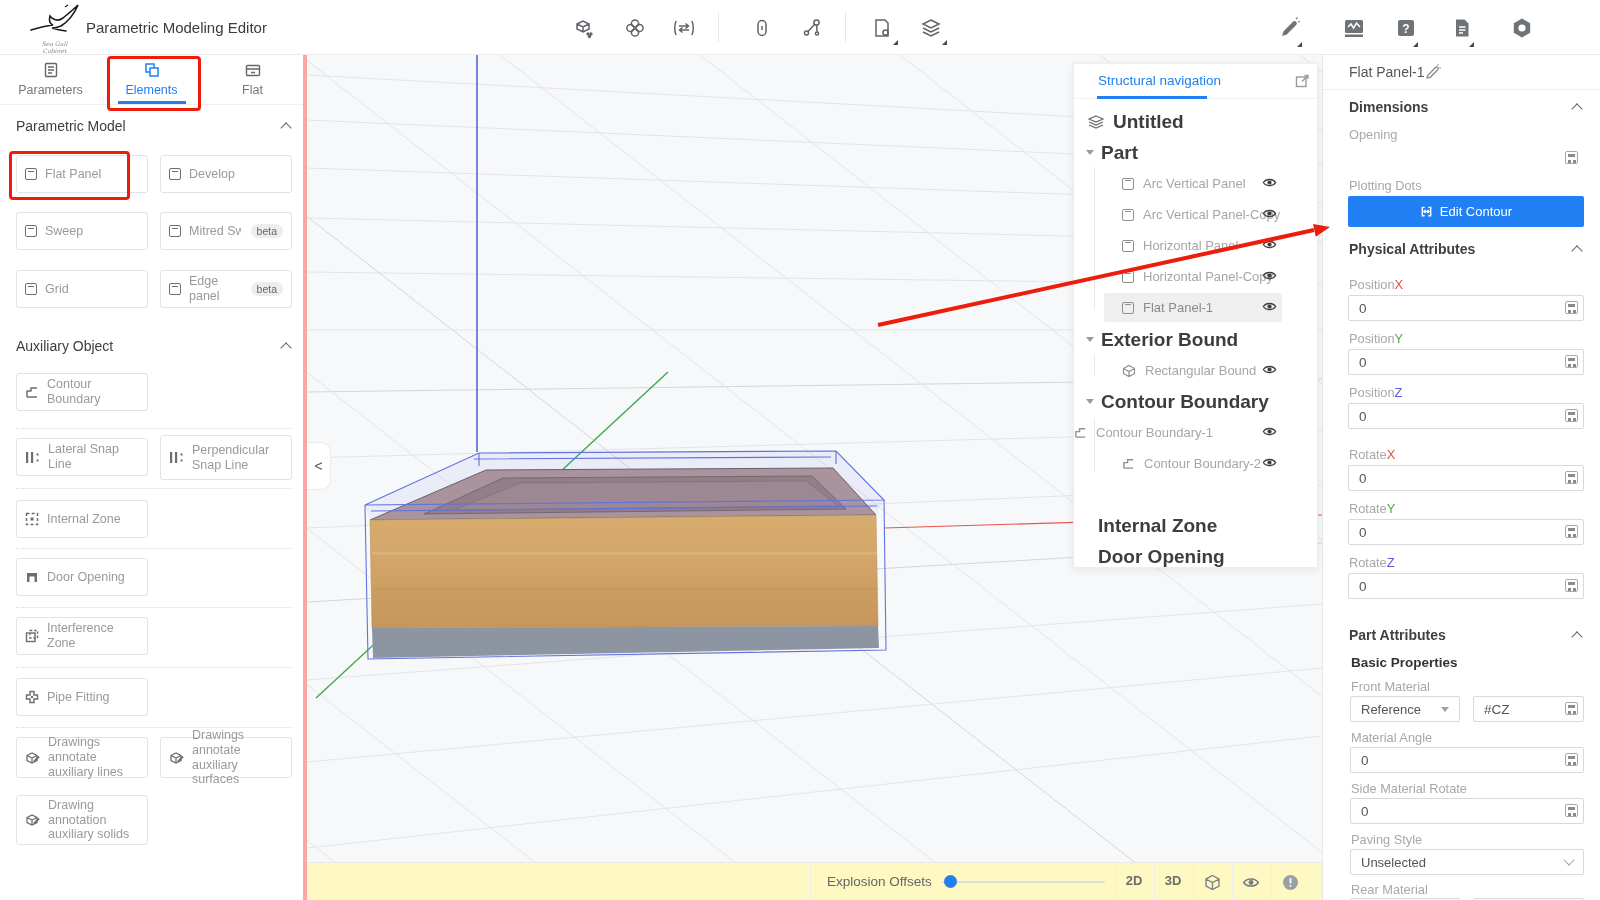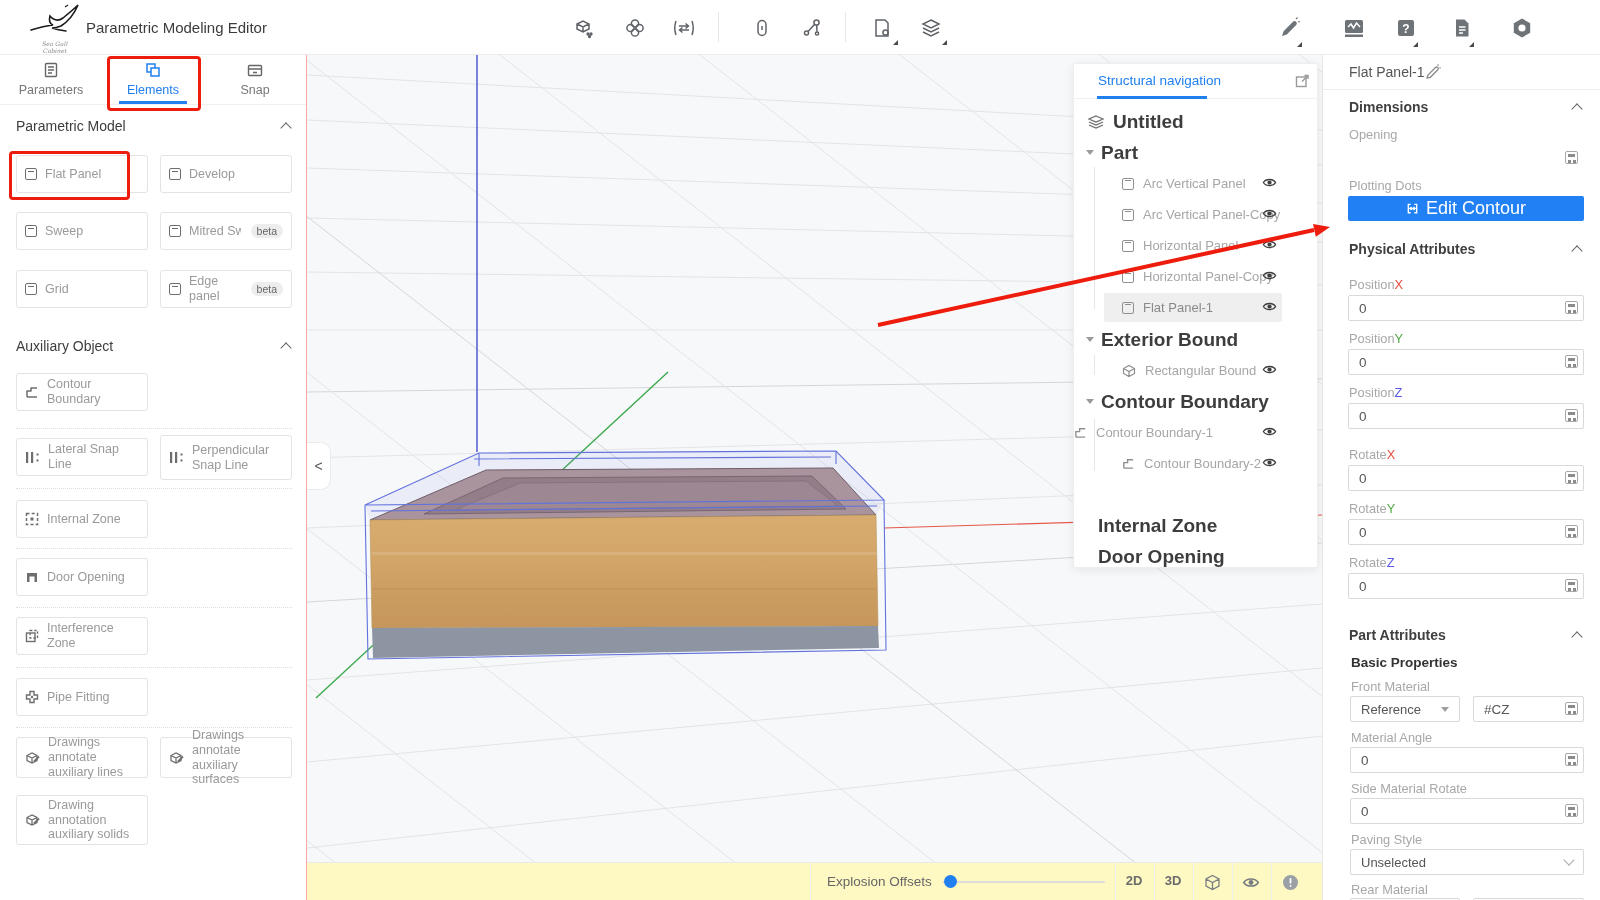--- a/index.html
+++ b/index.html
@@ -6,21 +6,21 @@
 html,body{width:1600px;height:900px;overflow:hidden;font-family:"Liberation Sans",sans-serif;background:#fff;color:#333}
 
 .topbar{position:absolute;left:0;top:0;width:1600px;height:55px;background:#fff;border-bottom:1px solid #ececec;z-index:30}
 .logo{position:absolute;left:26px;top:3px;width:58px;height:50px;text-align:center}
 .logo-text{font-family:"DejaVu Serif",serif;font-style:italic;font-size:6px;color:#888;line-height:1.1}
 .app-title{position:absolute;left:86px;top:19px;font-size:15px;color:#3c3c3c}
 .tbtn{position:absolute;top:14px;width:28px;height:28px;display:flex;align-items:center;justify-content:center;color:#5f6368;cursor:pointer}
 .tb-div{position:absolute;top:12px;width:1px;height:30px;background:#e7e7e7}
 .caret{position:absolute;width:0;height:0;border-left:5px solid transparent;border-bottom:5px solid #4a4a4a}
 
-.sidebar{position:absolute;left:0;top:55px;width:307px;height:845px;background:#fff;border-right:1px solid #fca5a5;z-index:20}
+.sidebar{position:absolute;left:0;top:55px;width:307px;height:845px;background:#fff;border-right:4px solid #fca5a5;z-index:20}
 .tabs{position:absolute;left:0;top:0;width:100%;height:50px;display:flex;border-bottom:1px solid #f0f0f0}
 .tab{flex:1;display:flex;flex-direction:column;align-items:center;justify-content:center;gap:5px;font-size:12.5px;color:#777;cursor:pointer;position:relative}
 .tab.active{color:#2080f0}
 .tab-underline{position:absolute;left:50%;transform:translateX(-50%);bottom:0;width:68px;height:3px;background:#2080f0}
 .sec-title{position:absolute;left:16px;font-size:14px;color:#3d3d3d}
 .chev{width:8px;height:8px;border-top:1.5px solid #666;border-right:1.5px solid #666;transform:rotate(-45deg);position:absolute}
 .sbtn{position:absolute;width:132px;border:1px solid #e3e3e3;border-radius:3px;background:#fff;display:flex;align-items:center;gap:8px;padding:4px 8px;font-size:12.5px;color:#9a9a9a;line-height:1.18;cursor:pointer}
 .sbtn .ic{color:#6e6e6e;flex:none}
 .badge{background:#ededed;color:#666;font-size:10.5px;border-radius:8px;padding:1px 6px;margin-left:2px}
 .dotted{position:absolute;left:16px;width:276px;border-top:1px dotted #ddd}
@@ -51,21 +51,21 @@
 .rightpanel{position:absolute;left:1322px;top:55px;width:278px;height:845px;background:#fff;border-left:1px solid #e8e8e8;overflow:hidden;z-index:20}
 .rp-lab{position:absolute;left:26px;font-size:12.8px;color:#a8a8a8}
 .rp-sec{position:absolute;left:26px;font-size:14px;font-weight:600;color:#404040}
 .field{position:absolute;left:25px;width:236px;height:26px;border:1px solid #d9d9d9;border-radius:2px;background:#fff;font-family:"Liberation Sans",sans-serif;font-size:13.5px;color:#555;padding:0 26px 0 10px;outline:none}
 .calc{position:absolute;width:13px;height:13px;border:1px solid #a8a8a8;border-radius:2px}
 .calc::before{content:"";position:absolute;left:2px;right:2px;top:2px;height:3px;background:#8b8b8b}
 .calc::after{content:"";position:absolute;left:2px;top:8px;width:3px;height:3px;background:#8b8b8b;box-shadow:5px 0 0 #8b8b8b}
 .selbox{position:absolute;height:26px;border:1px solid #d9d9d9;border-radius:2px;background:#fff;font-size:13px;color:#555;display:flex;align-items:center;padding:0 10px;justify-content:space-between;cursor:pointer}
 .sel-caret{width:0;height:0;border-left:4px solid transparent;border-right:4px solid transparent;border-top:5px solid #a0a0a0}
 .chev-dn{width:8px;height:8px;border-bottom:1.5px solid #aaa;border-right:1.5px solid #aaa;transform:rotate(45deg);margin-top:-4px}
-.btn-primary{position:absolute;left:25px;width:236px;height:25px;background:#2180f3;border-radius:2px;color:#fff;font-size:18px;display:flex;align-items:center;justify-content:center;gap:7px;cursor:pointer}
+.btn-primary{position:absolute;left:25px;width:236px;height:31px;background:#2180f3;border-radius:2px;color:#fff;font-size:13px;display:flex;align-items:center;justify-content:center;gap:7px;cursor:pointer}
 .ax{font-size:12.8px}
 
 .expander{position:absolute;width:24px;height:48px;background:#fff;border:1px solid #ebebeb;display:flex;align-items:center;justify-content:center;color:#555;font-size:14px;z-index:21;cursor:pointer}
 
 .anno{position:absolute;border:3px solid #ed1c0c;border-radius:4px;z-index:60;pointer-events:none}
 .anno-svg{position:absolute;left:0;top:0;z-index:60;pointer-events:none}
 </style>
 </head>
 <body>
 
@@ -287,21 +287,21 @@
           <rect x="6" y="6" width="8" height="8" fill="#fff"></rect>
         </svg>
       <span>Elements</span>
       <div class="tab-underline"></div>
     </div>
     <div class="tab">
       <svg width="16" height="16" viewBox="0 0 16 16" fill="none" stroke="#666" stroke-width="1.4">
           <rect x="1.5" y="3.5" width="13" height="10" rx="1"></rect>
           <path d="M1.5 7 H14.5 M6 10.5 H10"></path>
         </svg>
-      <span>Snap</span>
+      <span>Flat</span>
     </div>
   </div>
 
   <div class="sec-title" style="top:63px">Parametric Model</div>
   <div class="chev" style="left:282px;top:69px"></div>
 
   <div class="sbtn" style="left:16px;top:100px;height:38px">
     <span class="ic ic-panel"></span>
       <span>Flat Panel</span>
   </div>

